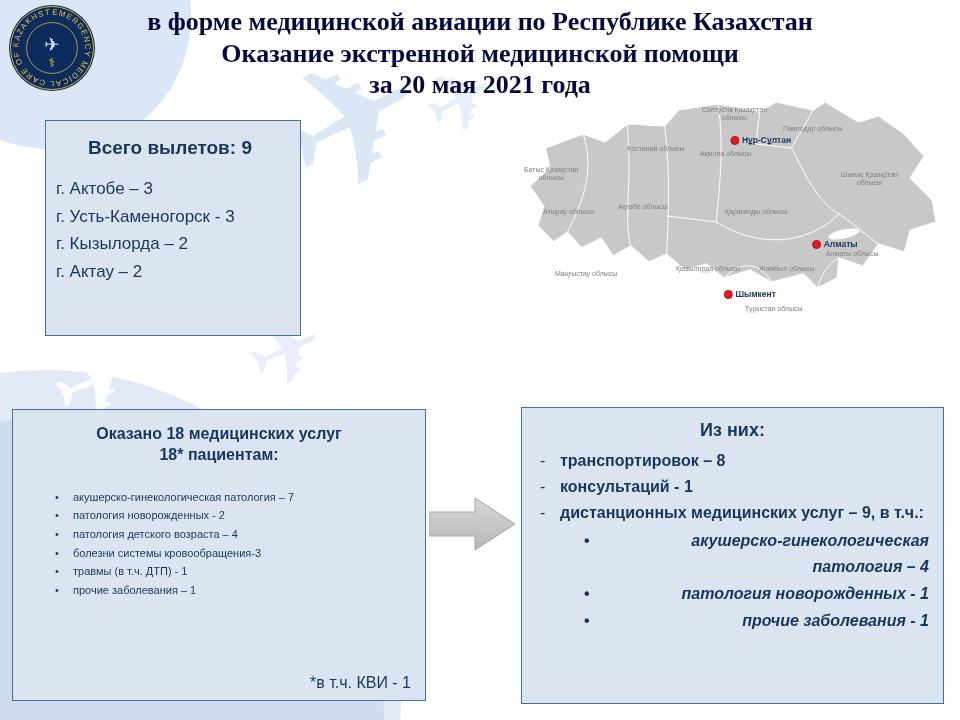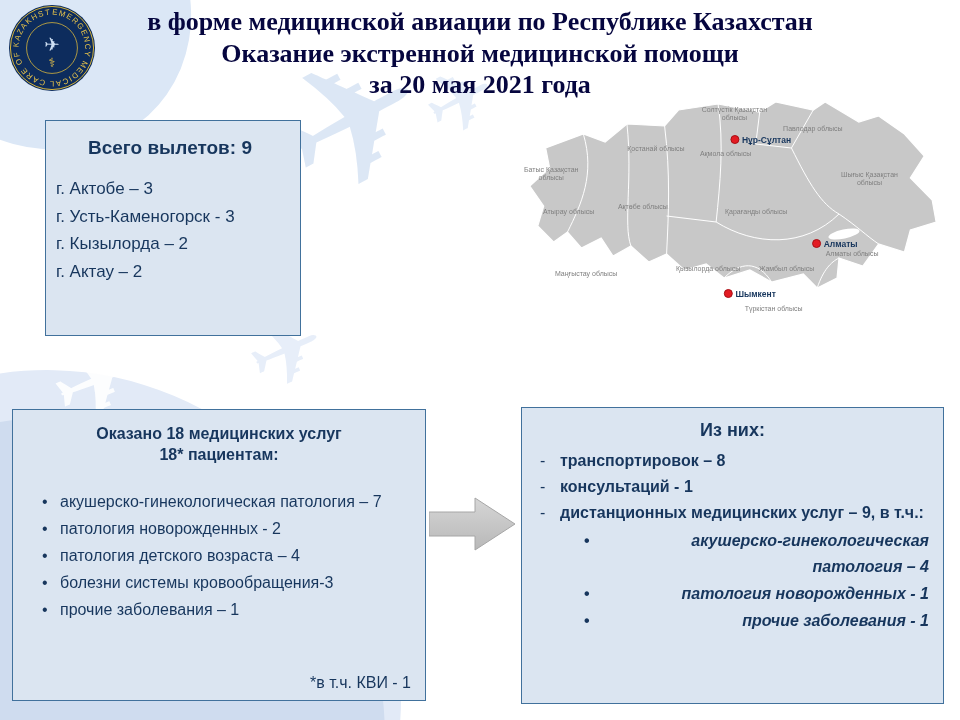--- a/index.html
+++ b/index.html
@@ -44,21 +44,21 @@
     color:#17365d;
   }
   .panel-title { text-align:center; font-weight:bold; }
 
   #flights { left:45px; top:120px; width:256px; height:216px; padding:16px 8px 8px 2px; }
   #flights .panel-title { font-size:19px; margin-bottom:16px; }
   #flights ul { list-style:none; margin:0; padding:0 0 0 8px; font-size:17px; line-height:1.62; }
 
   #services { left:12px; top:409px; width:414px; height:292px; padding:14px 12px; }
   #services .panel-title { font-size:16px; line-height:1.3; margin-bottom:22px; }
-  #services ul { list-style:none; margin:3px; padding:0 0 0 14px; font-size:16px; line-height:1.7; }
+  #services ul { list-style:none; margin:16px; padding:0 0 0 14px; font-size:11px; line-height:1.7; }
   #services li { position:relative; padding-left:18px; }
   #services li::before { content:"•"; position:absolute; left:0; }
   .footnote { position:absolute; right:14px; bottom:8px; font-size:16px; }
 
   #breakdown { left:521px; top:407px; width:423px; height:297px; padding:12px 14px; }
   #breakdown .panel-title { font-size:18px; margin-bottom:8px; }
   ul.dash { list-style:none; margin:0; padding:0; font-size:16px; font-weight:bold; line-height:1.45; }
   ul.dash li { position:relative; padding-left:24px; margin-bottom:3px; }
   ul.dash li::before { content:"-"; position:absolute; left:4px; font-weight:normal; }
   ul.subs { list-style:none; margin:3px 0 0 0; padding:0 0 0 48px; font-size:16px; font-weight:bold; font-style:italic; line-height:1.68; }
@@ -69,21 +69,21 @@
   .arrow { position:absolute; left:429px; top:496px; width:88px; height:56px; }
 
   
   #map { position:absolute; left:512px; top:84px; width:436px; height:250px; }
   #map svg.mapsvg { position:absolute; left:0; top:0; width:100%; height:100%; }
   .region-label {
     position:absolute; transform:translate(-50%,-50%);
     font-size:7px; color:#7f7f7f; text-align:center;
     width:66px; line-height:1.15; pointer-events:none;
   }
-  .city { position:absolute; transform:translate(-50%,-50%); display:flex; align-items:flex-start; gap:3px; }
+  .city { position:absolute; transform:translate(-50%,-50%); display:flex; align-items:flex-end; gap:3px; }
   .dot { width:9px; height:9px; border-radius:50%; background:#e31b23; border:1px solid #a80f15; flex:none; }
   .city-name { font-size:8.5px; font-weight:bold; color:#17365d; white-space:nowrap; }
 </style>
 </head>
 <body>
 
 <div class="slide">
 
   <div class="swoosh" id="swoosh2"></div>
   <div class="swoosh" id="swoosh1"></div>
@@ -175,20 +175,21 @@
   <div class="panel" id="services">
     <div class="panel-title">
       <div>Оказано 18 медицинских услуг</div>
       <div>18* пациентам:</div>
     </div>
     <ul>
       <li>акушерско-гинекологическая патология – 7</li>
       <li>патология новорожденных - 2</li>
       <li>патология детского возраста – 4</li>
       <li>болезни системы кровообращения-3</li>
+      <li>травмы (в т.ч. ДТП) - 1</li>
       <li>прочие заболевания – 1</li>
     </ul>
     <div class="footnote">*в т.ч. КВИ - 1</div>
   </div>
 
   <svg class="arrow" viewBox="0 0 88 56">
     <defs>
       <linearGradient id="arrowGrad" x1="0" y1="0" x2="0" y2="1">
         <stop offset="0" stop-color="#d6d6d6"></stop>
         <stop offset="1" stop-color="#b8b8b8"></stop>

